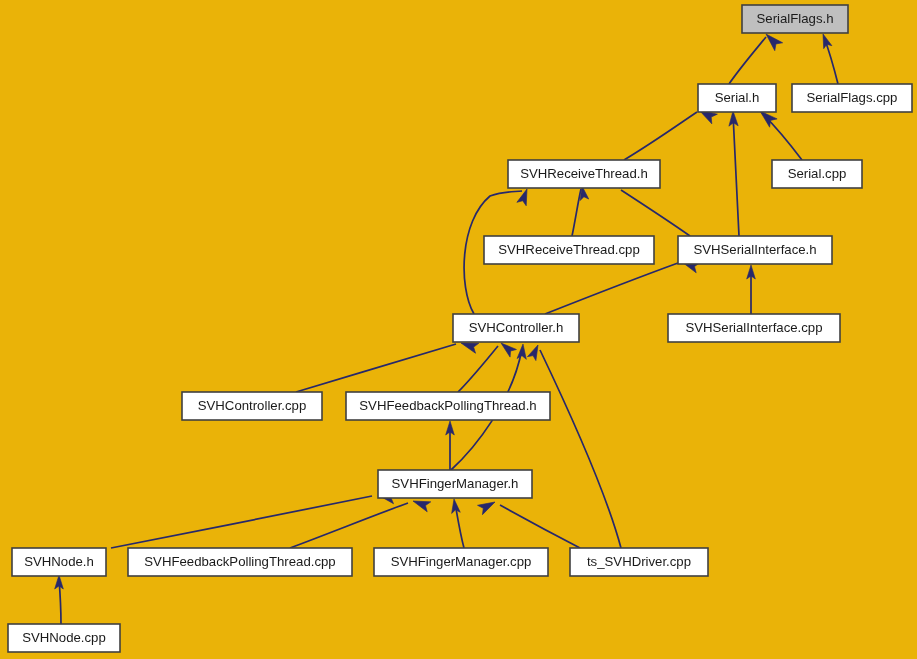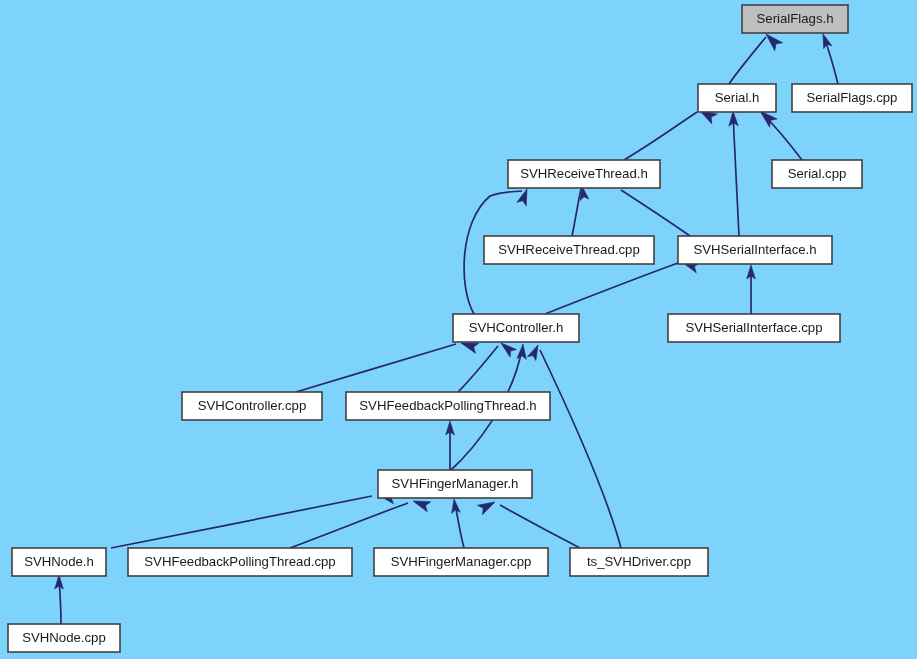--- a/index.html
+++ b/index.html
@@ -10,21 +10,21 @@
   body {
     width: 917px;
     height: 659px;
     overflow: hidden;
     font-family: "Liberation Sans", sans-serif;
   }
   #graph-root {
     position: relative;
     width: 917px;
     height: 659px;
-    background: #7dd3fc;
+    background: #eab308;
   }
   svg.graph-svg {
     position: absolute;
     top: 0;
     left: 0;
     width: 917px;
     height: 659px;
   }
   .node-box {
     fill: #ffffff;

